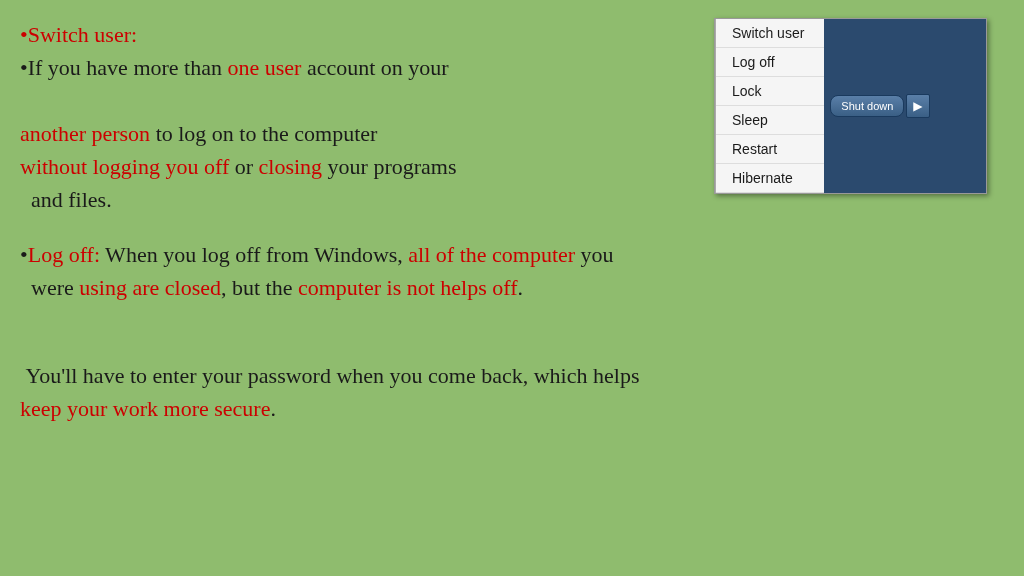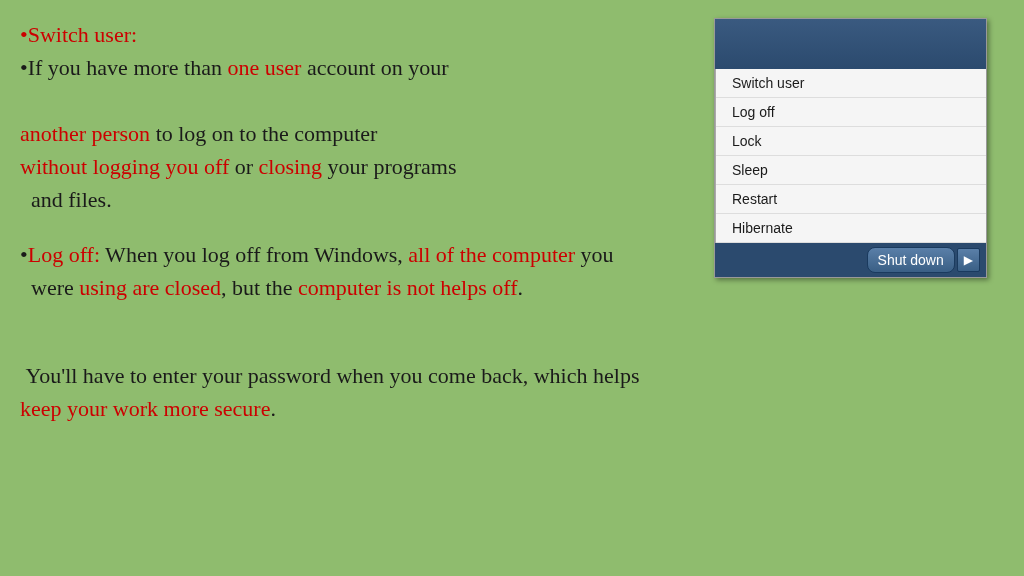--- a/index.html
+++ b/index.html
@@ -38,21 +38,21 @@
       margin-bottom: 6px;
     }
 
     .section-gap {
       margin-top: 22px;
     }
 
     
     .win-menu-container {
       display: flex;
-      flex-direction: column;
+      flex-direction: row;
       border: 1px solid #999;
       background: #2b4a6e;
       width: 273px;
       padding: 0;
       box-shadow: 2px 2px 5px rgba(0,0,0,0.4);
     }
 
     .win-menu-top {
       background: linear-gradient(180deg, #3a5a80 0%, #2b4a6e 100%);
       height: 50px;
@@ -79,21 +79,21 @@
       display: flex;
       align-items: center;
       background: #2b4a6e;
       padding: 4px 6px;
       justify-content: flex-end;
     }
 
     .shutdown-btn {
       background: linear-gradient(180deg, #5a7fa8 0%, #3a5f85 100%);
       color: #fff;
-      font-size: 14px;
+      font-size: 11px;
       font-family: 'Segoe UI', Arial, sans-serif;
       border: 1px solid #1a3a5e;
       padding: 4px 10px;
       border-radius: 8px;
     }
 
     .arrow-btn {
       background: linear-gradient(180deg, #5a7fa8 0%, #3a5f85 100%);
       color: #fff;
       border: 1px solid #1a3a5e;

